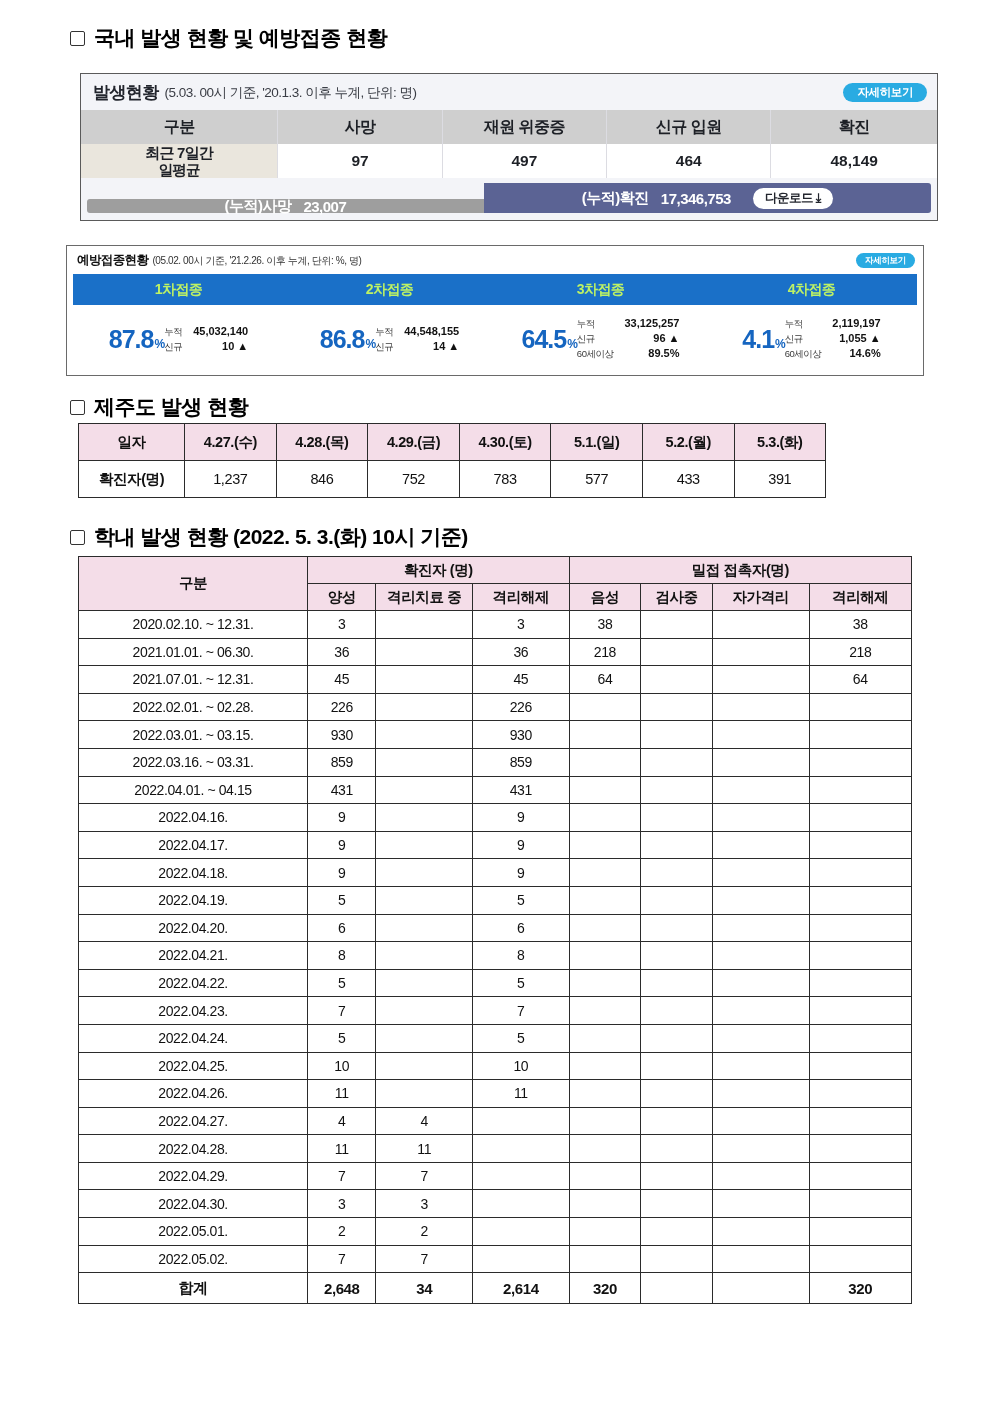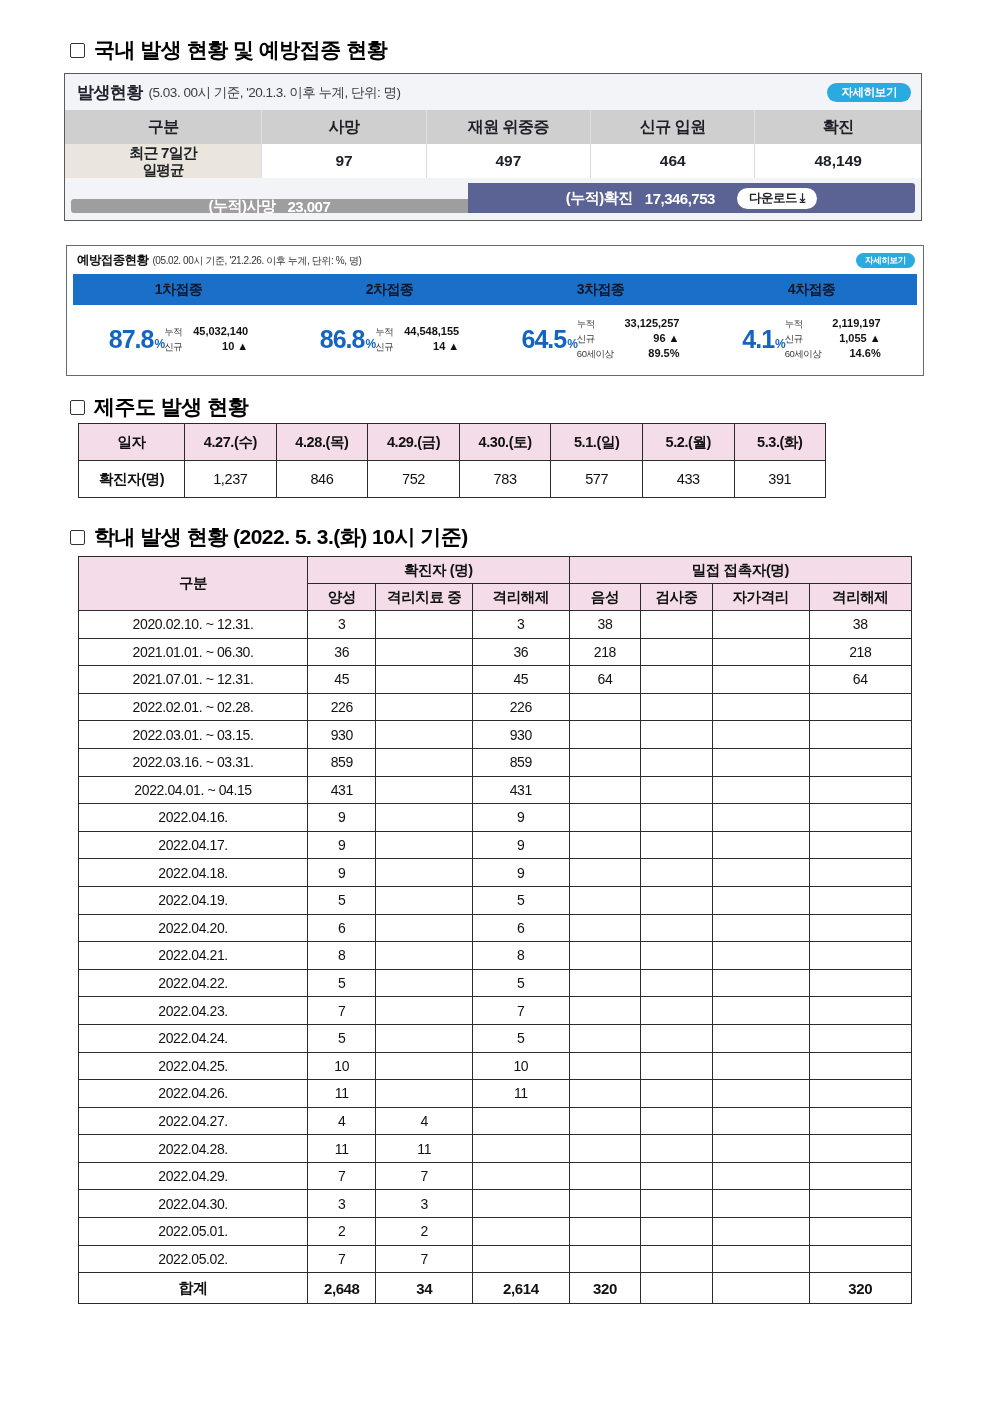--- a/index.html
+++ b/index.html
@@ -75,21 +75,21 @@
   
   .card2{ border:1.5px solid #6a6a6a; background:#fff; box-sizing:border-box;}
   .c2-title{ display:flex; align-items:center; padding:6px 8px 5px 10px;}
   .c2-title .t1{font-size:12.5px; font-weight:bold; color:#111; letter-spacing:-0.6px;}
   .c2-title .t2{font-size:10px; color:#333; margin-left:4px; letter-spacing:-0.4px;}
   .pill-sm{
     margin-left:auto; background:#29abe2; color:#fff; font-size:8.5px;
     font-weight:bold; border-radius:9px; padding:3px 9px; line-height:1;
     letter-spacing:-0.3px; white-space:nowrap;
   }
-  .vac-head{ display:flex; background:#1a70c8; color:#0f172a; margin:0 6px;}
+  .vac-head{ display:flex; background:#1a70c8; color:#bef264; margin:0 6px;}
   .vac-head div{
     flex:1; text-align:center; font-size:14px; font-weight:bold;
     padding:7px 0 6px; letter-spacing:-0.6px;
   }
   .vac-body{ display:flex; margin:0 6px; padding:12px 0 14px; background:#fff;}
   .vac-cell{ flex:1; display:flex; align-items:center; justify-content:center; }
   .vac-pct{ font-size:25px; font-weight:bold; color:#1565c0; letter-spacing:-1px; line-height:1;}
   .vac-pct .u{ font-size:12px; color:#1565c0; font-weight:bold; margin-left:1px;}
   .vac-kv{ display:grid; grid-template-columns:auto auto; column-gap:11px; row-gap:1px; align-items:baseline;}
   .vac-kv .k{ font-size:9.5px; color:#3a3a3a; letter-spacing:-0.5px; white-space:nowrap;}
@@ -115,28 +115,28 @@
   table.school td.date{ font-size:14px;}
   table.school tr.total td{ font-weight:bold; font-size:15px; height:30px;}
 
   .note{ font-size:17.5px; font-weight:bold; letter-spacing:-0.7px; color:#000;}
 </style>
 </head>
 <body>
 
 <div class="page">
 
-  <div style="position:absolute; left:70px; top:36px;">
+  <div style="position:absolute; left:70px; top:24px;">
     <div class="sec-head">
       <span class="box"></span>
       <span>국내 발생 현황 및 예방접종 현황</span>
     </div>
   </div>
 
-  <div class="card1" style="position:absolute; left:64px; top:73px; width:858px;">
+  <div class="card1" style="position:absolute; left:80px; top:73px; width:858px;">
     <div class="c1-title">
       <span class="t1">발생현황</span>
       <span class="t2">(5.03. 00시 기준, '20.1.3. 이후 누계, 단위: 명)</span>
       <span class="pill">자세히보기</span>
     </div>
 
     <table class="t1tbl">
       <colgroup>
         <col style="width:23%">
           <col style="width:19.2%">

